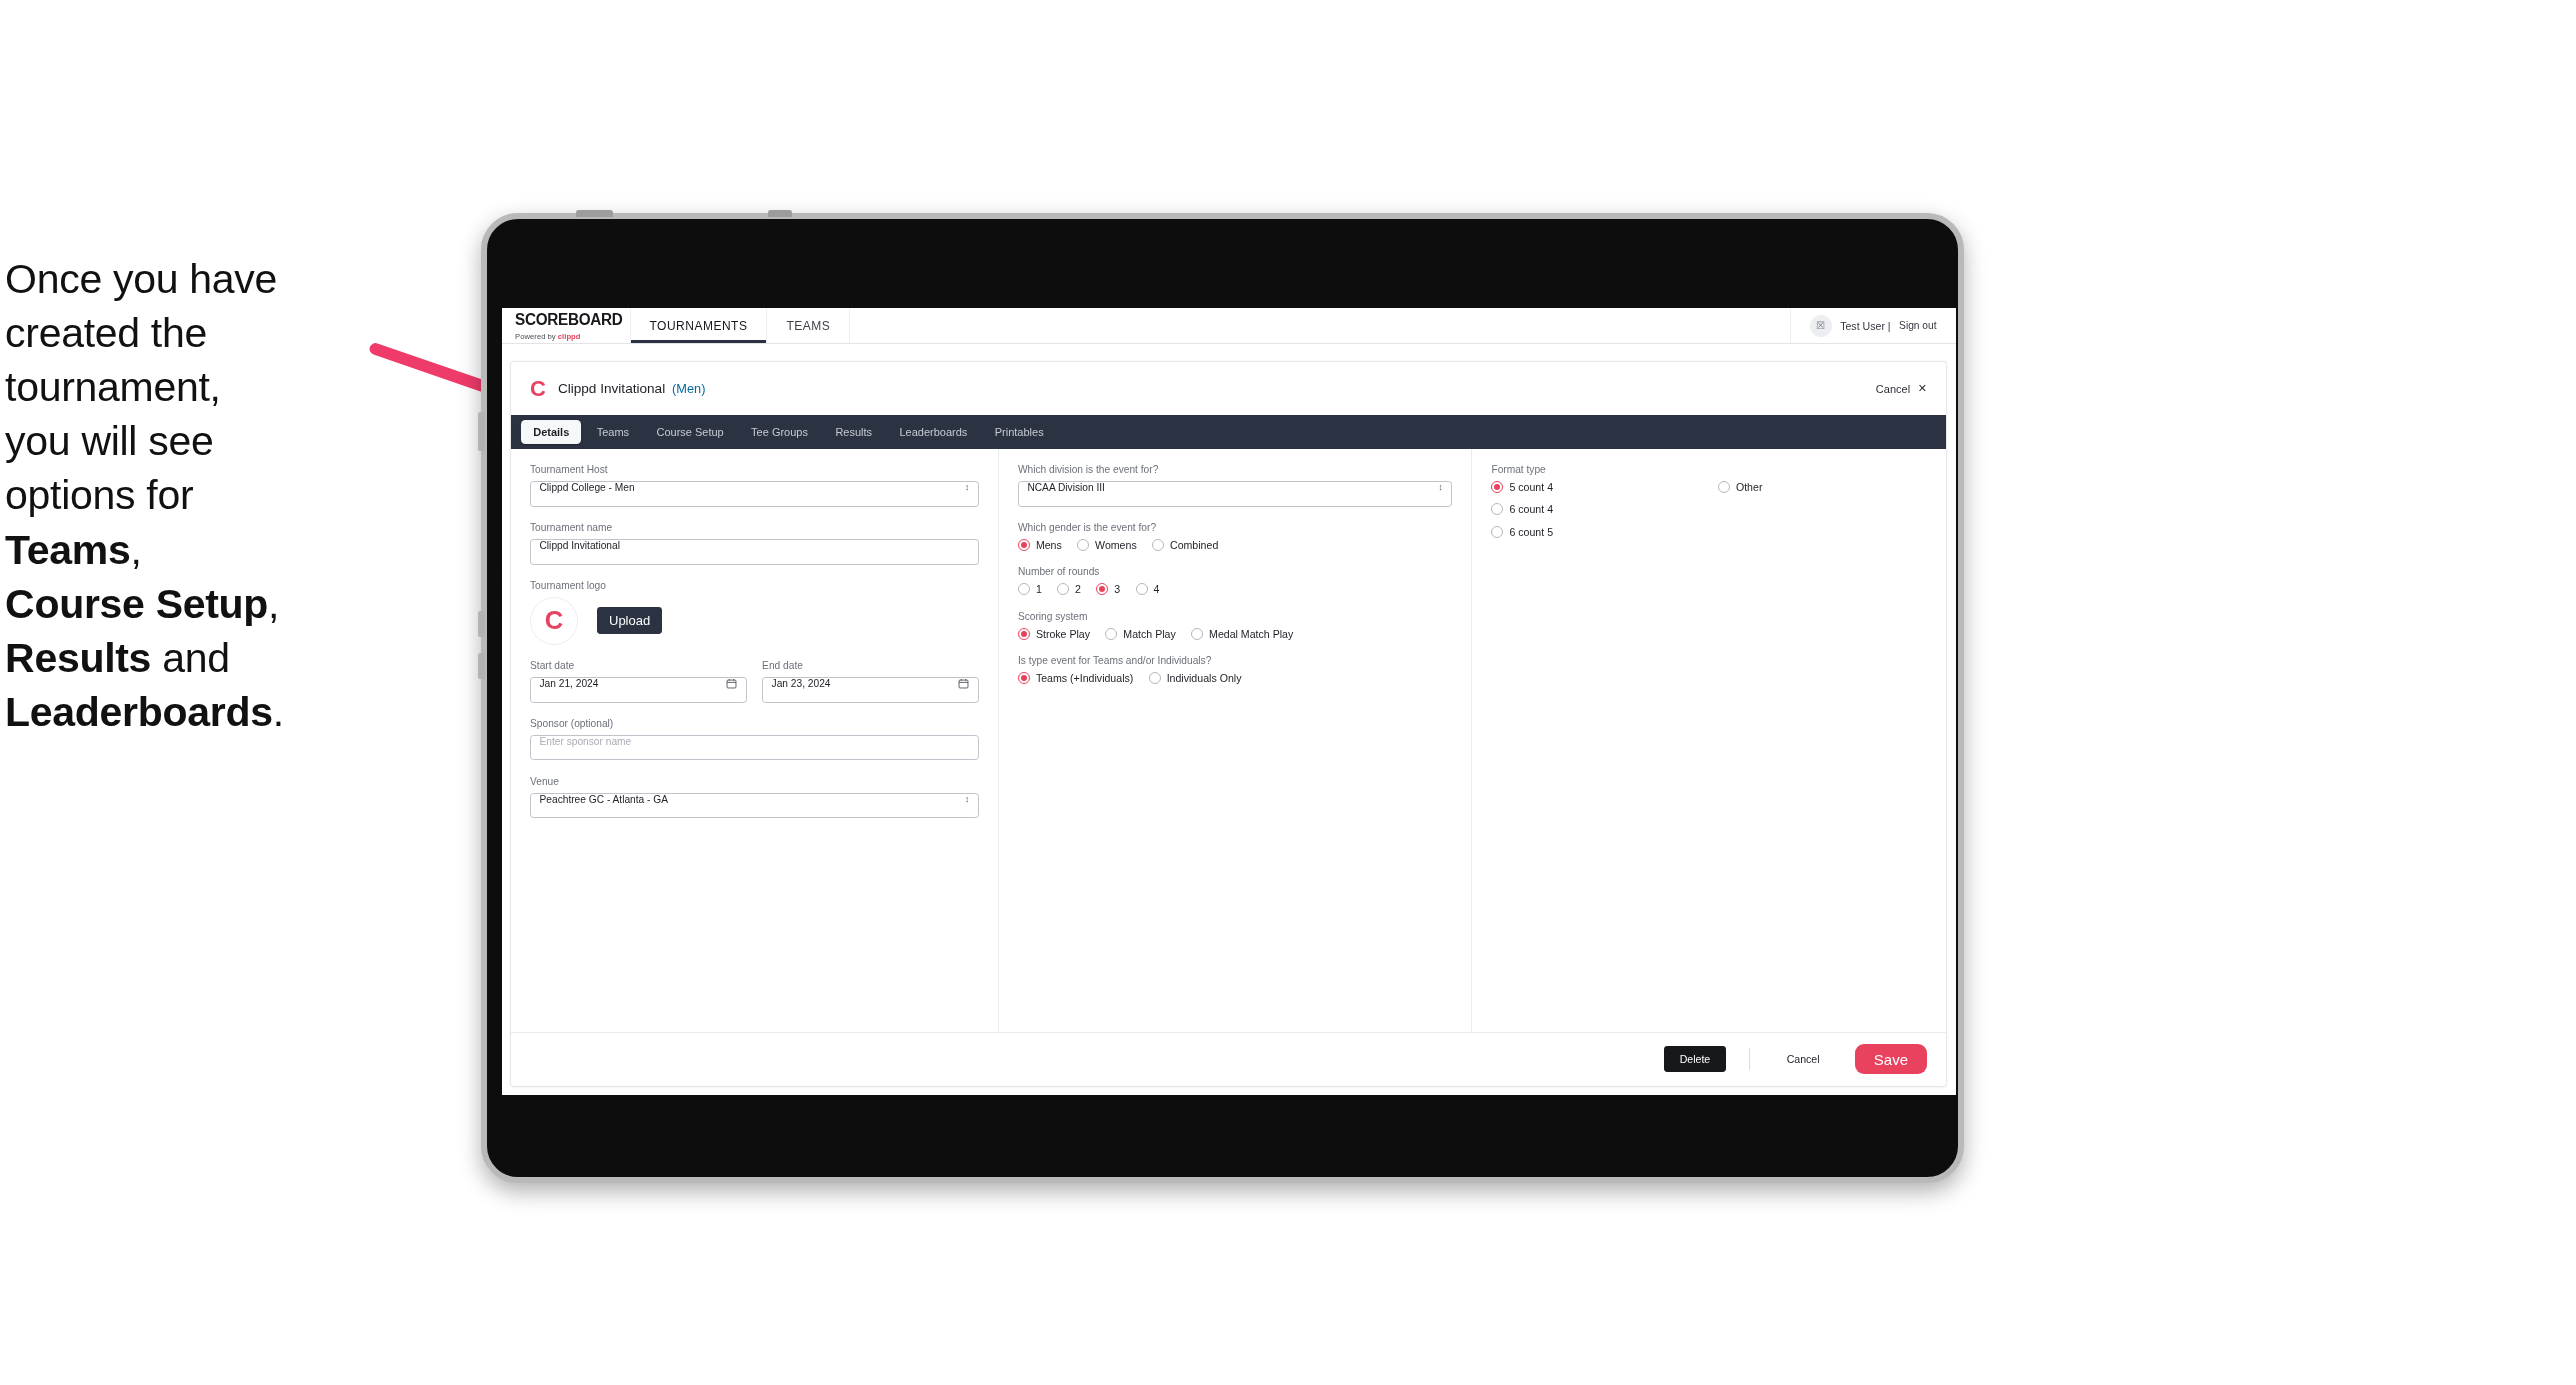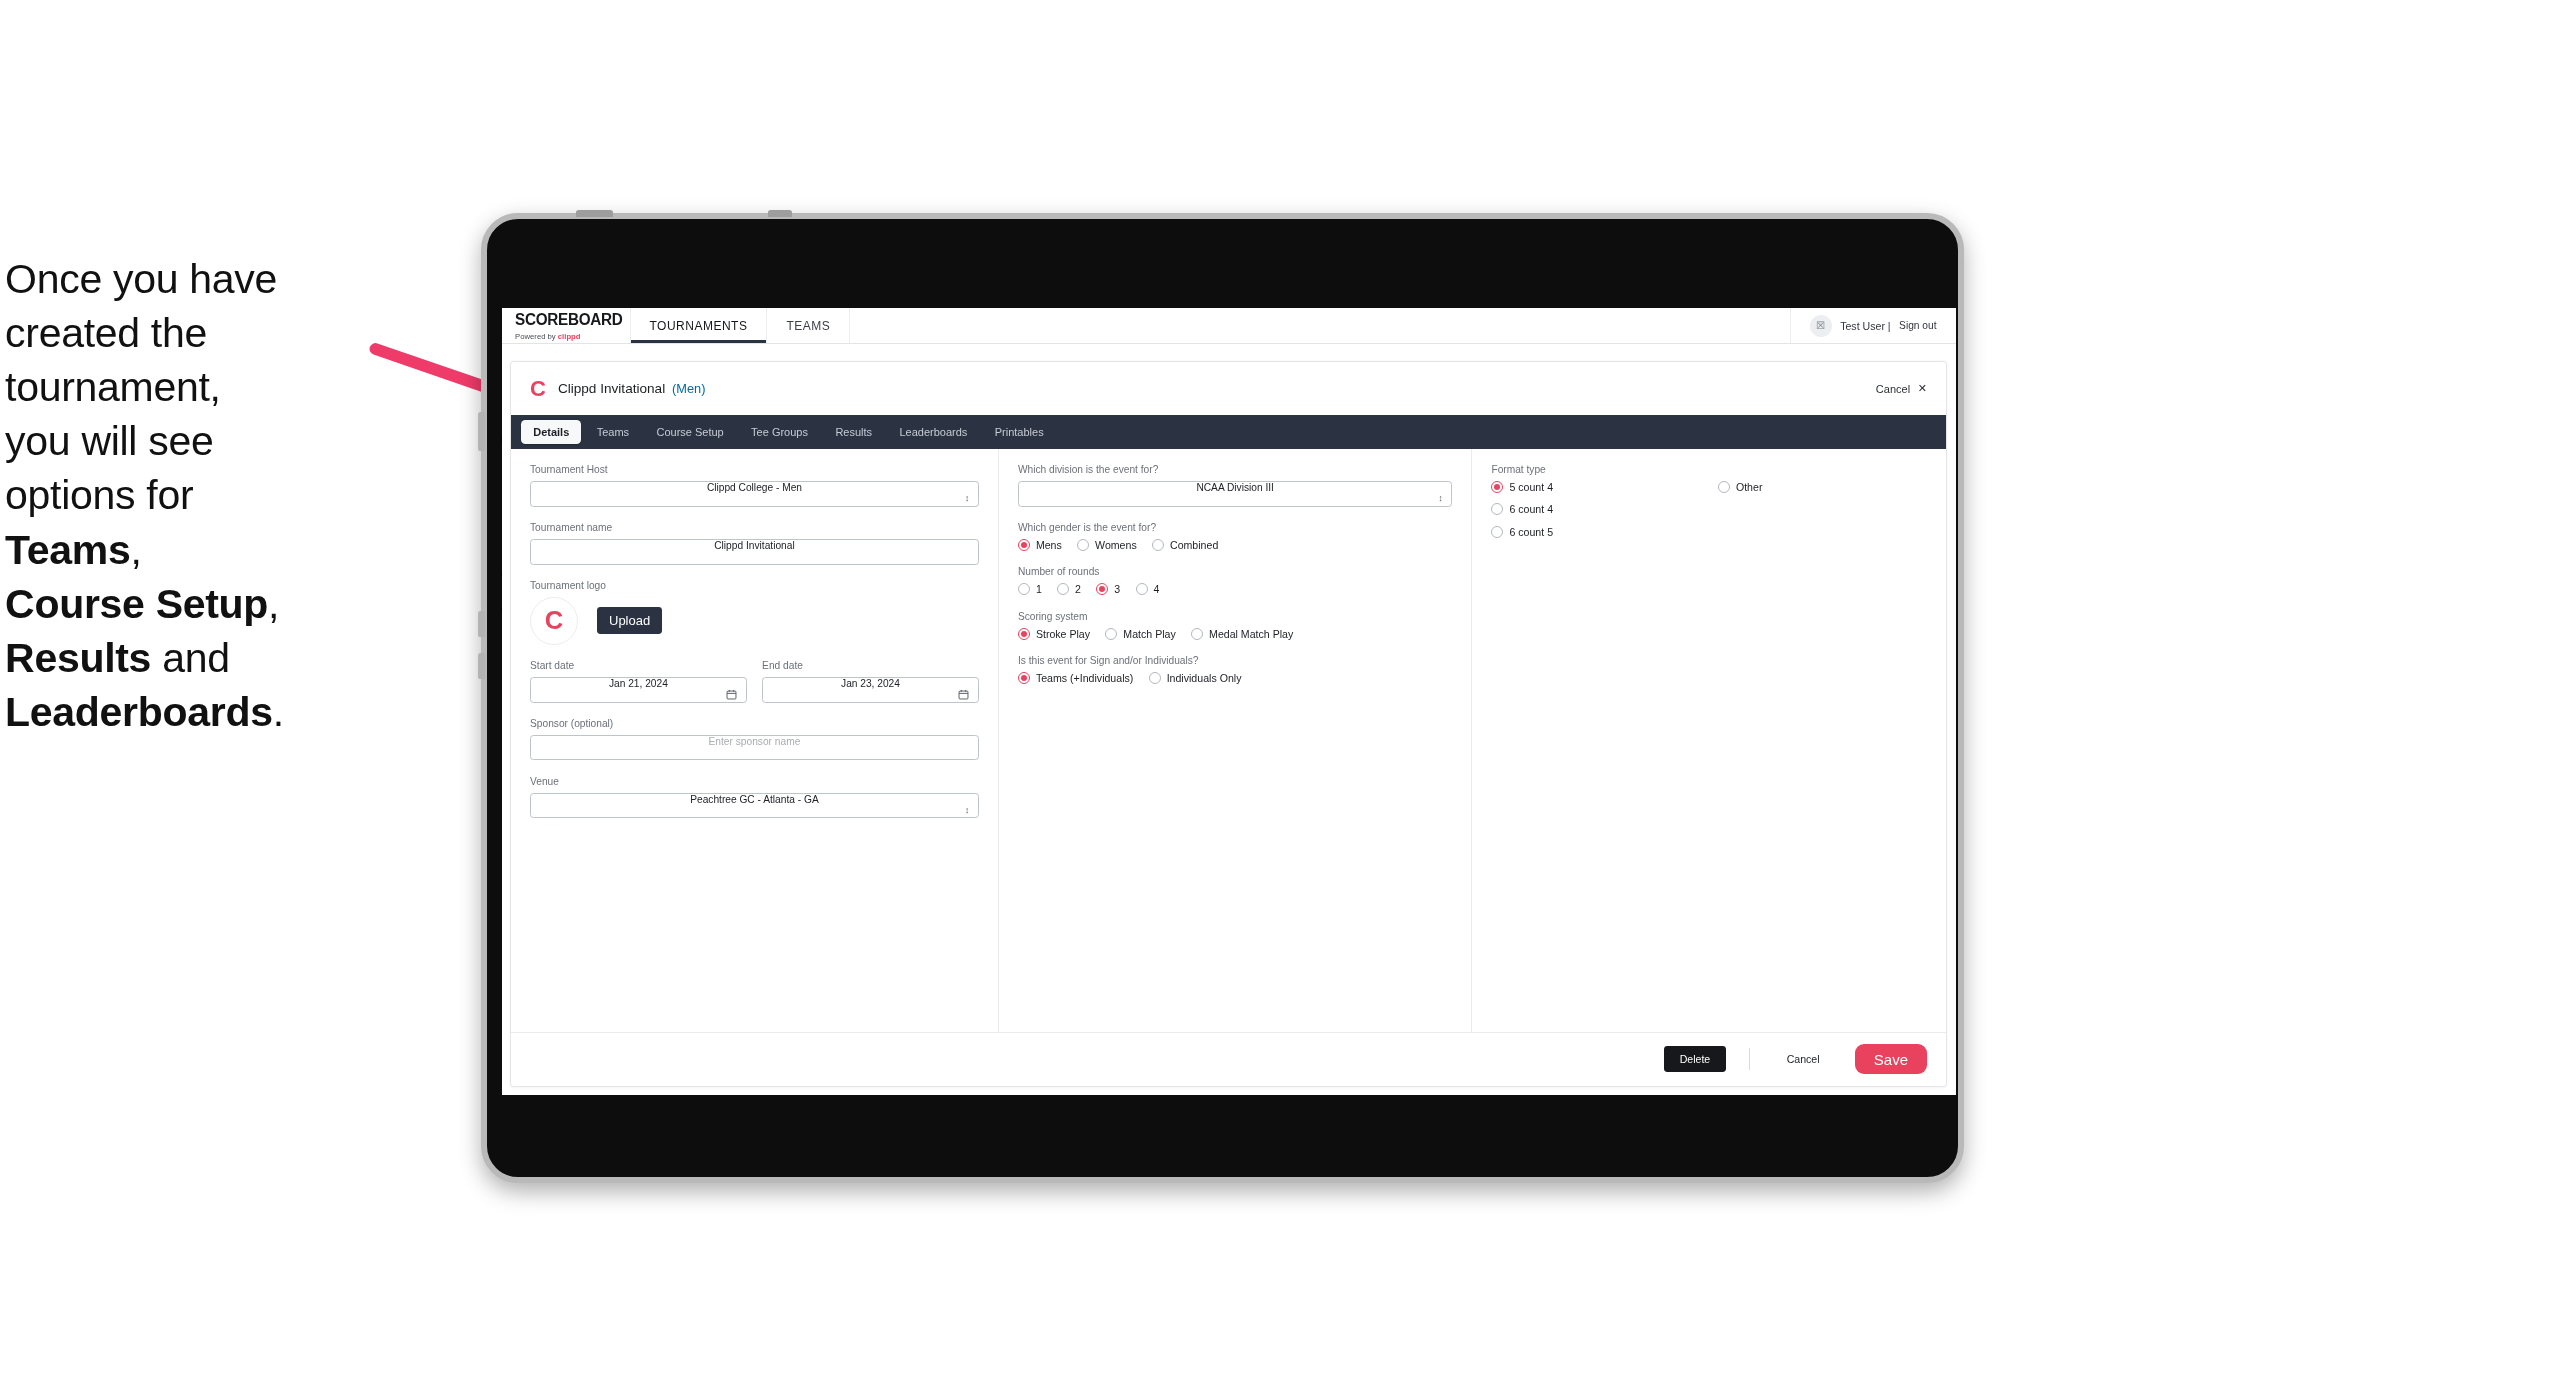--- a/index.html
+++ b/index.html
@@ -81,23 +81,22 @@
   .col { padding:15.3px 19px 0 19px; }
   .col1 { width:34%; border-right:0.9px solid #e9ebee; }
   .col2 { width:33%; border-right:0.9px solid #e9ebee; }
   .col3 { width:33%; }
 
   .flabel { font-size:10.2px; color:#6c707a; margin-bottom:6px; }
   .fgroup { margin-bottom:15.3px; }
 
   .finput {
     height:25.5px; border:0.9px solid #bfc3ca; border-radius:3.4px; background:#fff;
-    display:flex; align-items:center; padding:0 8.5px; font-size:10.2px; color:#22242a;
+    display:flex; align-items:flex-start; padding:0 8.5px; font-size:10.2px; color:#22242a;
     position:relative;
-    flex-direction:column;
   }
   .finput.ph { color:#a9acb4; }
   .selarrow { margin-left:auto; color:#5d616a; font-size:9.4px; line-height:1; }
   .calicon { margin-left:auto; color:#4d515a; }
 
   .logo-row { display:flex; align-items:center; gap:19px; }
   .logo-circle { width:48px; height:48px; border-radius:50%; border:0.9px solid #ededef;
                  display:flex; align-items:center; justify-content:center; }
   .logo-circle span { font-size:25.5px; font-weight:800; color:#e8425f; line-height:1; }
   .btn-upload { background:#2b3342; color:#ffffff; font-size:13px; padding:6px 12px;
@@ -345,21 +344,21 @@
                   <span>Match Play</span>
                 </div>
               <div class="radio">
                   <span class="dot"></span>
                   <span>Medal Match Play</span>
                 </div>
             </div>
           </div>
 
           <div class="fgroup">
-            <div class="flabel">Is this event for Sign and/or Individuals?</div>
+            <div class="flabel">Is type event for Teams and/or Individuals?</div>
             <div class="radio-row">
               <div class="radio on">
                   <span class="dot"></span>
                   <span>Teams (+Individuals)</span>
                 </div>
               <div class="radio">
                   <span class="dot"></span>
                   <span>Individuals Only</span>
                 </div>
             </div>

